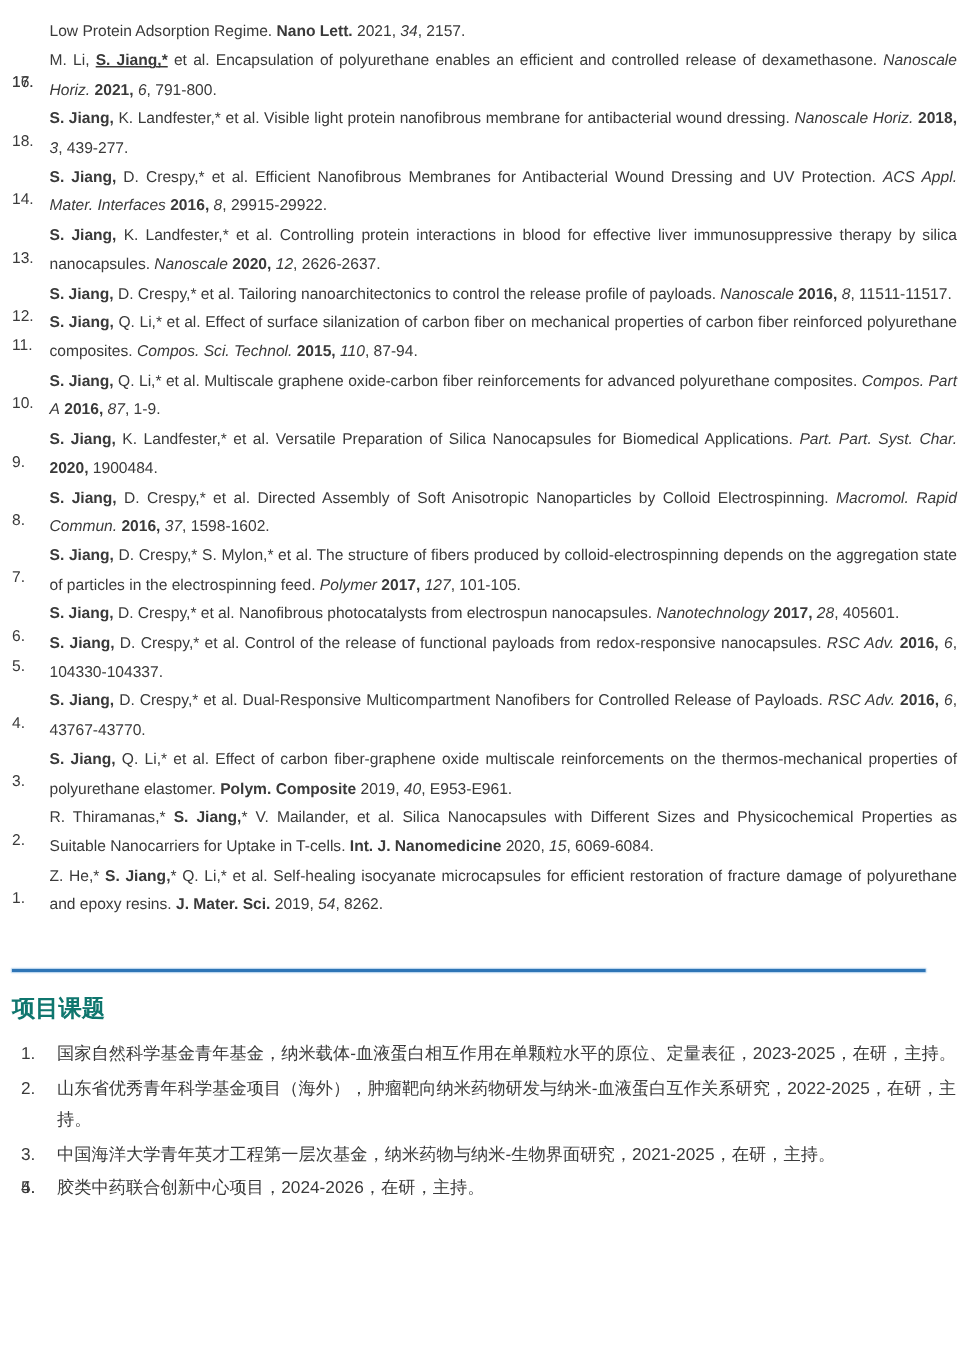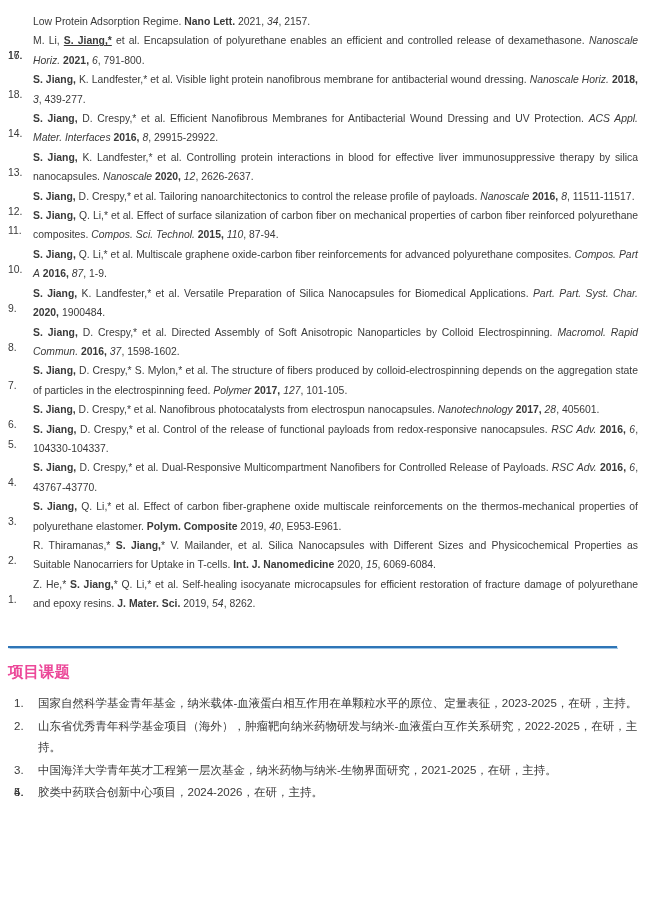--- a/index.html
+++ b/index.html
@@ -80,21 +80,21 @@
       <div class="pub-item"><span class="pub-num">8.</span><span><span class="b">S. Jiang,</span><span> D. Crespy,* et al. Directed Assembly of Soft Anisotropic Nanoparticles by Colloid Electrospinning. </span><span class="i">Macromol. Rapid Commun.</span><span> </span><span class="b">2016,</span><span> </span><span class="i">37</span><span>, 1598-1602.</span></span></div>
       <div class="pub-item"><span class="pub-num">7.</span><span><span class="b">S. Jiang,</span><span> D. Crespy,* S. Mylon,* et al. The structure of fibers produced by colloid-electrospinning depends on the aggregation state of particles in the electrospinning feed. </span><span class="i">Polymer</span><span> </span><span class="b">2017,</span><span> </span><span class="i">127</span><span>, 101-105.</span></span></div>
       <div class="pub-item"><span class="pub-num">6.</span><span><span class="b">S. Jiang,</span><span> D. Crespy,* et al. Nanofibrous photocatalysts from electrospun nanocapsules. </span><span class="i">Nanotechnology</span><span> </span><span class="b">2017,</span><span> </span><span class="i">28</span><span>, 405601.</span></span></div>
       <div class="pub-item"><span class="pub-num">5.</span><span><span class="b">S. Jiang,</span><span> D. Crespy,* et al. Control of the release of functional payloads from redox-responsive nanocapsules. </span><span class="i">RSC Adv.</span><span> </span><span class="b">2016,</span><span> </span><span class="i">6</span><span>, 104330-104337.</span></span></div>
       <div class="pub-item"><span class="pub-num">4.</span><span><span class="b">S. Jiang,</span><span> D. Crespy,* et al. Dual-Responsive Multicompartment Nanofibers for Controlled Release of Payloads. </span><span class="i">RSC Adv.</span><span> </span><span class="b">2016,</span><span> </span><span class="i">6</span><span>, 43767-43770.</span></span></div>
       <div class="pub-item"><span class="pub-num">3.</span><span><span class="b">S. Jiang,</span><span> Q. Li,* et al. Effect of carbon fiber-graphene oxide multiscale reinforcements on the thermos-mechanical properties of polyurethane elastomer. </span><span class="bi">Polym. Composite</span><span> 2019, </span><span class="i">40</span><span>, E953-E961.</span></span></div>
       <div class="pub-item"><span class="pub-num">2.</span><span><span>R. Thiramanas,* </span><span class="b">S. Jiang,</span><span>* V. Mailander, et al. Silica Nanocapsules with Different Sizes and Physicochemical Properties as Suitable Nanocarriers for Uptake in T-cells. </span><span class="bi">Int. J. Nanomedicine</span><span> 2020, </span><span class="i">15</span><span>, 6069-6084.</span></span></div>
       <div class="pub-item"><span class="pub-num">1.</span><span><span>Z. He,* </span><span class="b">S. Jiang,</span><span>* Q. Li,* et al. Self-healing isocyanate microcapsules for efficient restoration of fracture damage of polyurethane and epoxy resins. </span><span class="bi">J. Mater. Sci.</span><span> 2019, </span><span class="i">54</span><span>, 8262.</span></span></div>
     </div>
   <div class="divider" style="background: rgb(46, 117, 182);"></div>
-  <div class="section-heading" style="color: #ec4899;">项目课题</div>
+  <div class="section-heading" style="color: #0f766e;">项目课题</div>
   <div class="projects">
       <div class="proj-item"><span class="proj-num">1.</span><span>国家自然科学基金青年基金，纳米载体-血液蛋白相互作用在单颗粒水平的原位、定量表征，2023-2025，在研，主持。</span></div>
       <div class="proj-item"><span class="proj-num">2.</span><span>山东省优秀青年科学基金项目（海外），肿瘤靶向纳米药物研发与纳米-血液蛋白互作关系研究，2022-2025，在研，主持。</span></div>
       <div class="proj-item"><span class="proj-num">3.</span><span>中国海洋大学青年英才工程第一层次基金，纳米药物与纳米-生物界面研究，2021-2025，在研，主持。</span></div>
       <div class="proj-item"><span class="proj-num">4.</span></div>
       <div class="proj-item"><span class="proj-num">5.</span><span>胶类中药联合创新中心项目，2024-2026，在研，主持。</span></div>
     </div>
 </div>
 
 </body></html>

